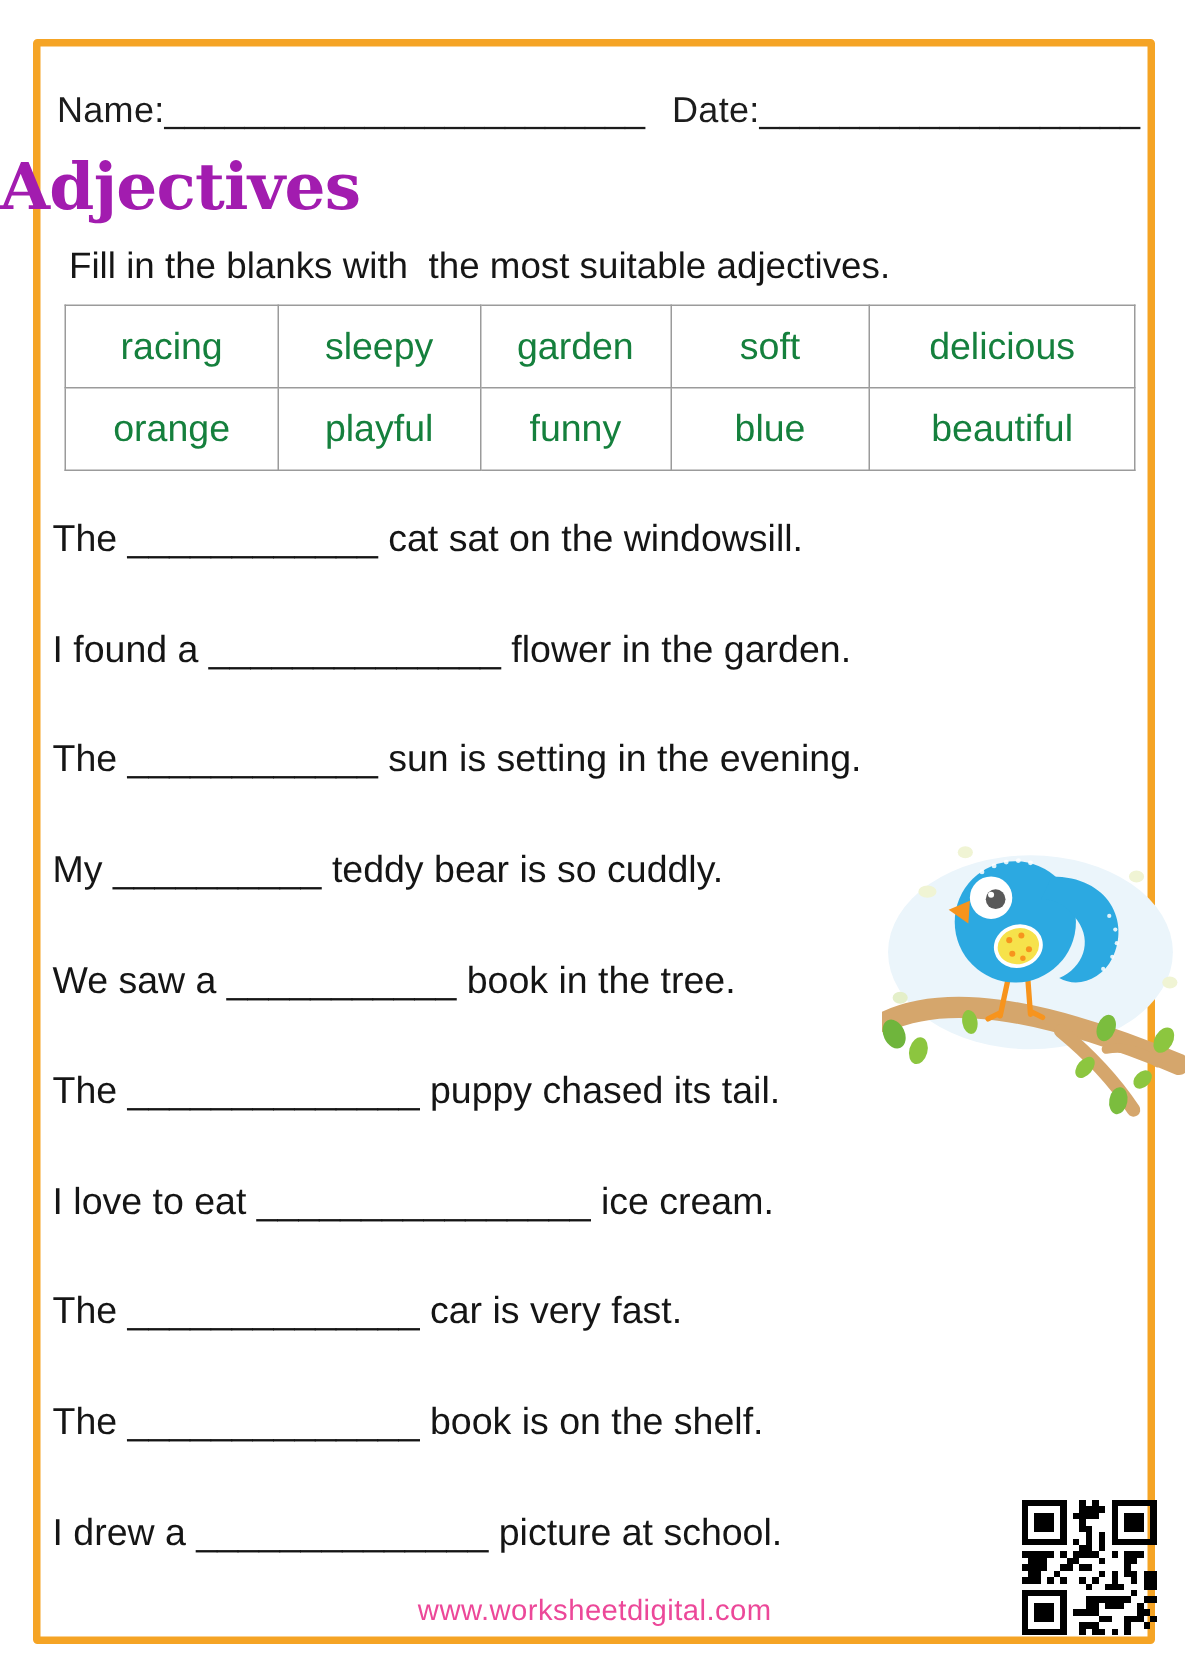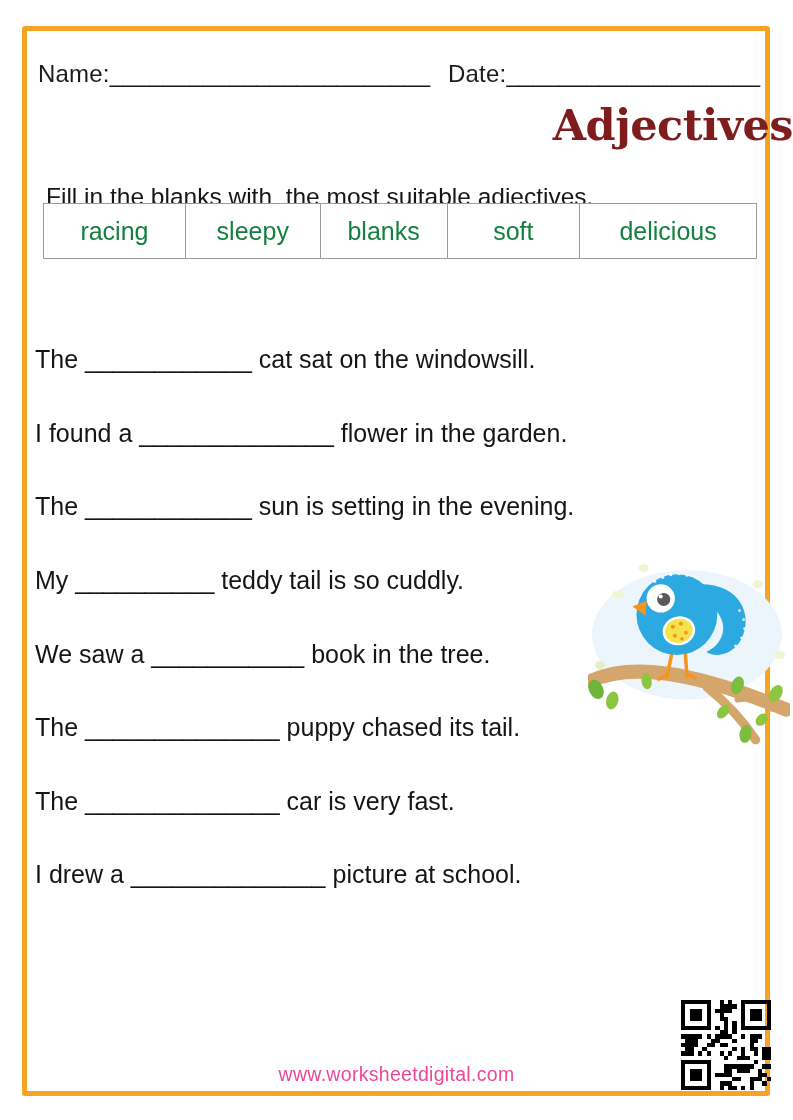--- a/index.html
+++ b/index.html
@@ -15,26 +15,26 @@
     border:5px solid #F5A425; border-radius:3px; background:transparent;
   }
   .header-row {
     position:absolute; left:38px; top:60px; width:726px;
     font-size:24px; letter-spacing:0.2px; white-space:nowrap;
   }
   .header-row .blank { letter-spacing:0; }
   .date-label { margin-left:18px; }
   .title {
     position:absolute; top:100px; left:0; width:100%;
-    text-align:right; font-family:"DejaVu Serif", serif;
-    font-weight:700; font-size:43px; letter-spacing:-0.5px; color:#7f1d1d;
+    text-align:left; font-family:"DejaVu Serif", serif;
+    font-weight:700; font-size:43px; letter-spacing:-0.5px; color:#a21caf;
   }
   .instruction {
     position:absolute; left:46px; top:164px; font-size:24.5px;
-    white-space:pre-wrap; color:#161616;margin-top:19px;
+    white-space:pre-wrap; color:#161616;
   }
   table.word-bank {
     position:absolute; left:43px; top:203px; width:714px;
     border-collapse:collapse; table-layout:fixed;
   }
   table.word-bank td {
     border:1.5px solid #9b9b9b; height:55px; text-align:center;
     font-size:25px; color:#15803d; background:#fff;
   }
   .sentences { position:absolute; left:35px; top:323px; width:720px; }
@@ -74,35 +74,44 @@
       <col style="width:19.9%">
         <col style="width:18.9%">
         <col style="width:17.8%">
         <col style="width:18.6%">
         <col style="width:24.8%">
     </colgroup>
     <tbody>
       <tr>
         <td>racing</td>
         <td>sleepy</td>
-        <td>blanks</td>
+        <td>garden</td>
         <td>soft</td>
         <td>delicious</td>
+      </tr>
+      <tr>
+        <td>orange</td>
+        <td>playful</td>
+        <td>funny</td>
+        <td>blue</td>
+        <td>beautiful</td>
       </tr>
     </tbody>
   </table>
 
   <div class="sentences">
     <div class="sentence">The ____________ cat sat on the windowsill.</div>
     <div class="sentence">I found a ______________ flower in the garden.</div>
     <div class="sentence">The ____________ sun is setting in the evening.</div>
-    <div class="sentence">My __________ teddy tail is so cuddly.</div>
+    <div class="sentence">My __________ teddy bear is so cuddly.</div>
     <div class="sentence">We saw a ___________ book in the tree.</div>
     <div class="sentence">The ______________ puppy chased its tail.</div>
+    <div class="sentence">I love to eat ________________ ice cream.</div>
     <div class="sentence">The ______________ car is very fast.</div>
+    <div class="sentence">The ______________ book is on the shelf.</div>
     <div class="sentence">I drew a ______________ picture at school.</div>
   </div>
 
   <div class="illustration">
     <svg viewBox="0 0 200 190" width="202" height="192">
 
       <ellipse cx="98" cy="78" rx="94" ry="64" fill="#EBF5FB"></ellipse>
       <ellipse cx="30" cy="38" rx="6" ry="4" fill="#F0F4D4"></ellipse>
       <ellipse cx="168" cy="28" rx="5" ry="4" fill="#F0F4D4"></ellipse>
       <ellipse cx="12" cy="108" rx="5" ry="4" fill="#E4EFC9"></ellipse>

